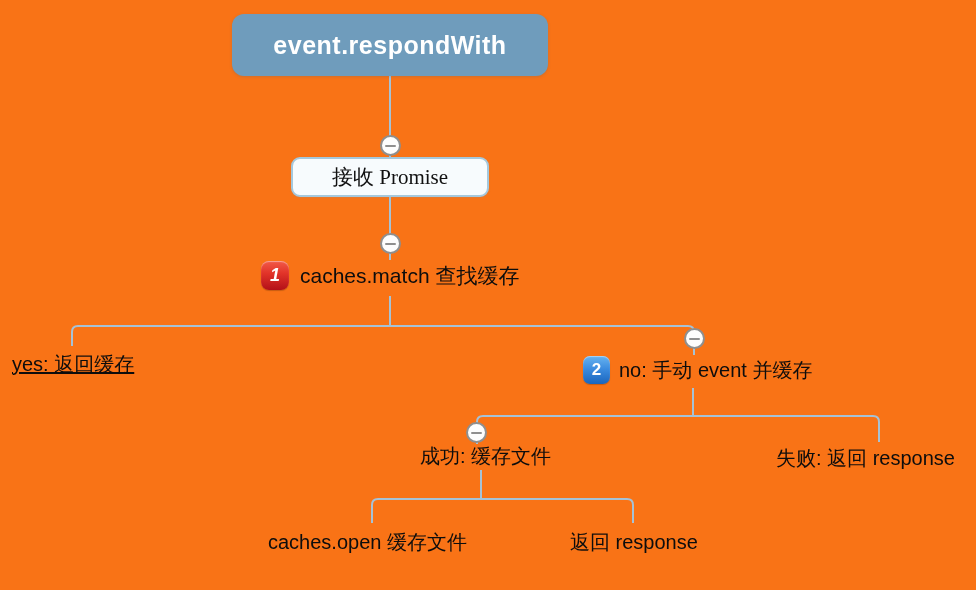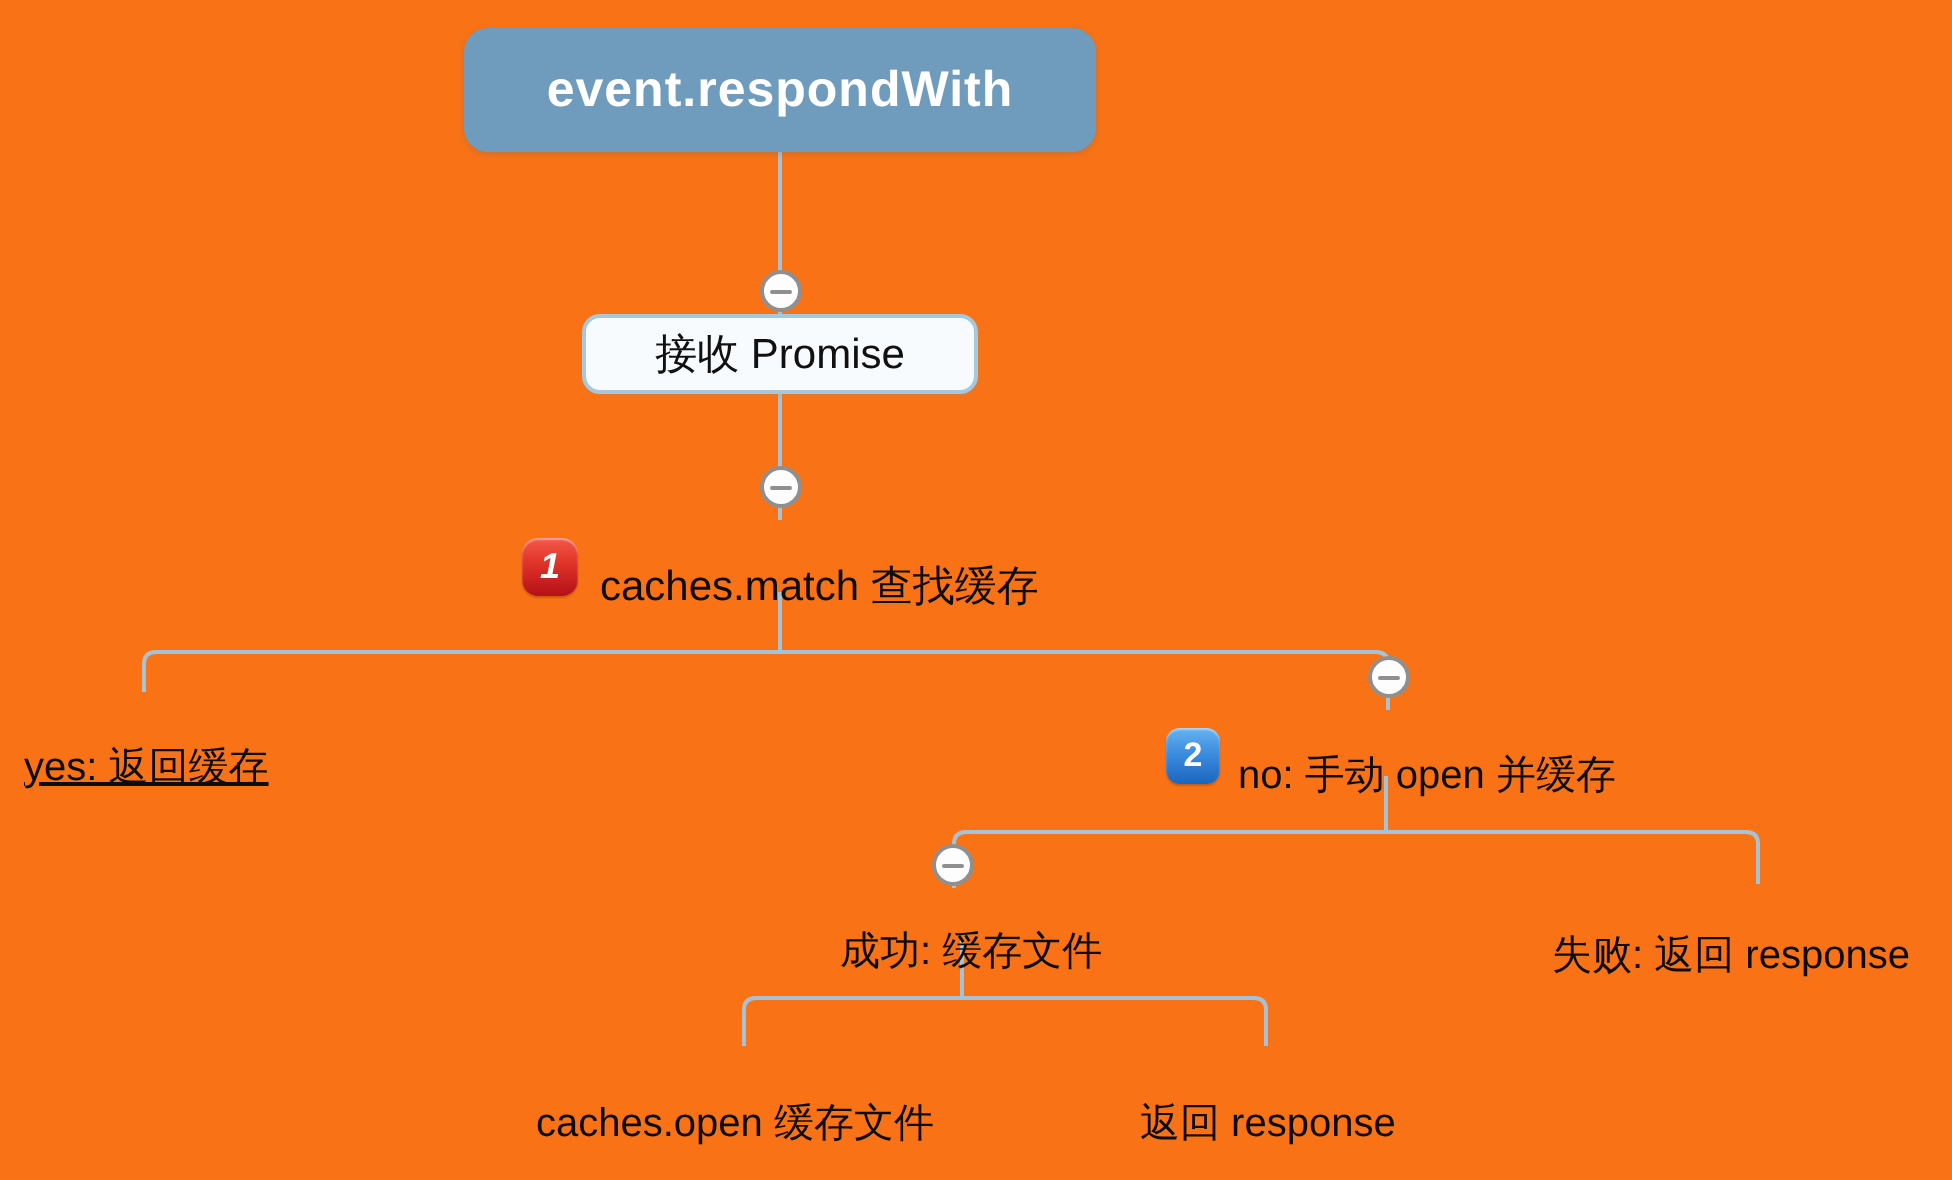--- a/index.html
+++ b/index.html
@@ -24,29 +24,29 @@
     cursor:default;
   }
   .root-box .label{
     color:#ffffff;font-size:25px;font-weight:700;letter-spacing:.5px;
   }
   .promise-box{
     position:absolute;left:291px;top:157px;width:198px;height:40px;
     background:#f7fbfd;border:2px solid #a5c8dc;border-radius:9px;
     box-sizing:border-box;
     box-shadow:0 1px 2px rgba(120,150,170,.18);
-    display:flex;align-items:center;justify-content:center;
+    display:flex;align-items:center;justify-content:center;font-family:Liberation Serif, serif;
   }
   .promise-box .label{color:#111;font-size:21px;}
 
   .plain-node{
     position:absolute;display:flex;align-items:center;
     color:#0d0d0d;white-space:nowrap;
   }
-  .plain-node .label{font-size:20px;line-height:1.2;margin-top:20px;}
+  .plain-node .label{font-size:20px;line-height:1.2;}
   .node-caches-match .label{font-size:21px;}
 
   
   .marker{
     display:inline-flex;align-items:center;justify-content:center;
     color:#fff;flex:0 0 auto;
   }
   .marker-red{
     width:28px;height:29px;border-radius:8px;margin-right:11px;
     background:linear-gradient(180deg,#f25a48 0%,#e23429 42%,#b31018 100%);
@@ -117,21 +117,21 @@
     <span class="marker marker-red">1</span>
     <span class="label">caches.match 查找缓存</span>
   </div>
 
   <div class="plain-node" style="left:12px;top:352px;text-decoration:underline;">
     <span class="label">yes: 返回缓存</span>
   </div>
 
   <div class="plain-node" style="left:583px;top:356px;">
     <span class="marker marker-blue">2</span>
-    <span class="label">no: 手动 open 并缓存</span>
+    <span class="label">no: 手动 event 并缓存</span>
   </div>
 
   <div class="plain-node" style="left:420px;top:444px;align-items:flex-end;">
     <span class="label">成功: 缓存文件</span>
   </div>
 
   <div class="plain-node" style="left:776px;top:446px;">
     <span class="label">失败: 返回 response</span>
   </div>
 

